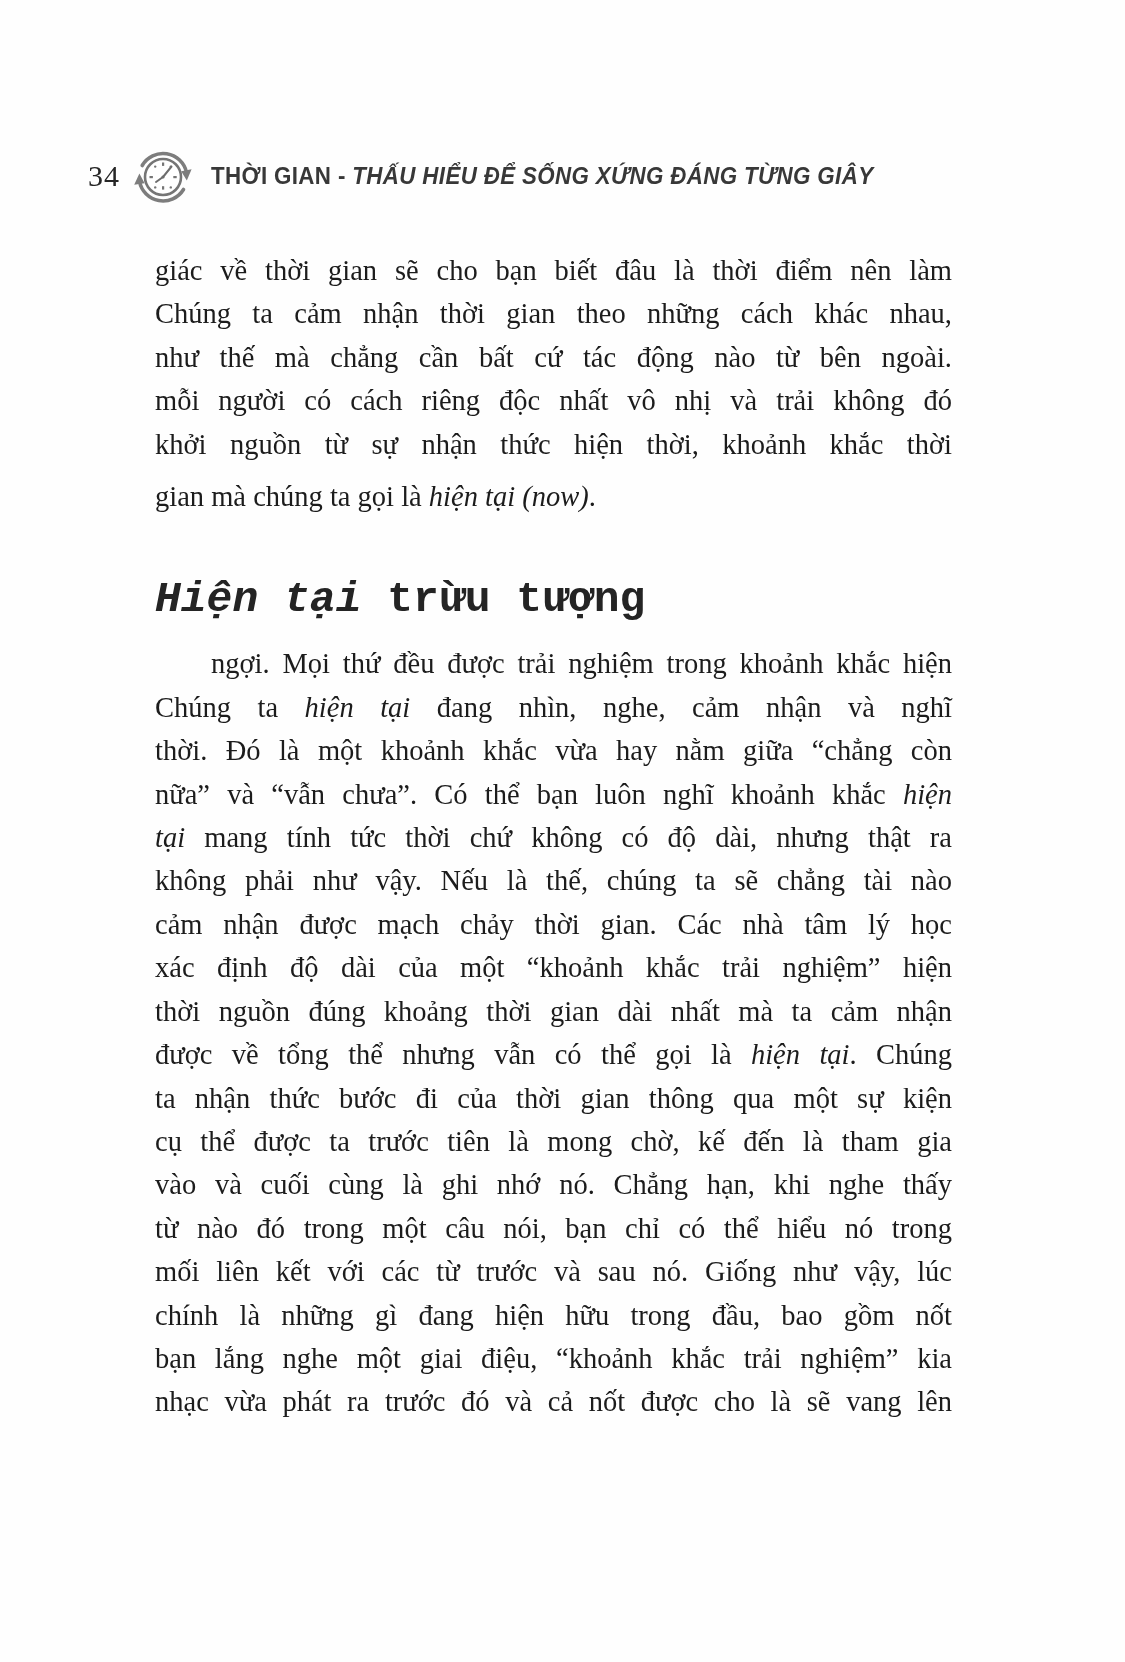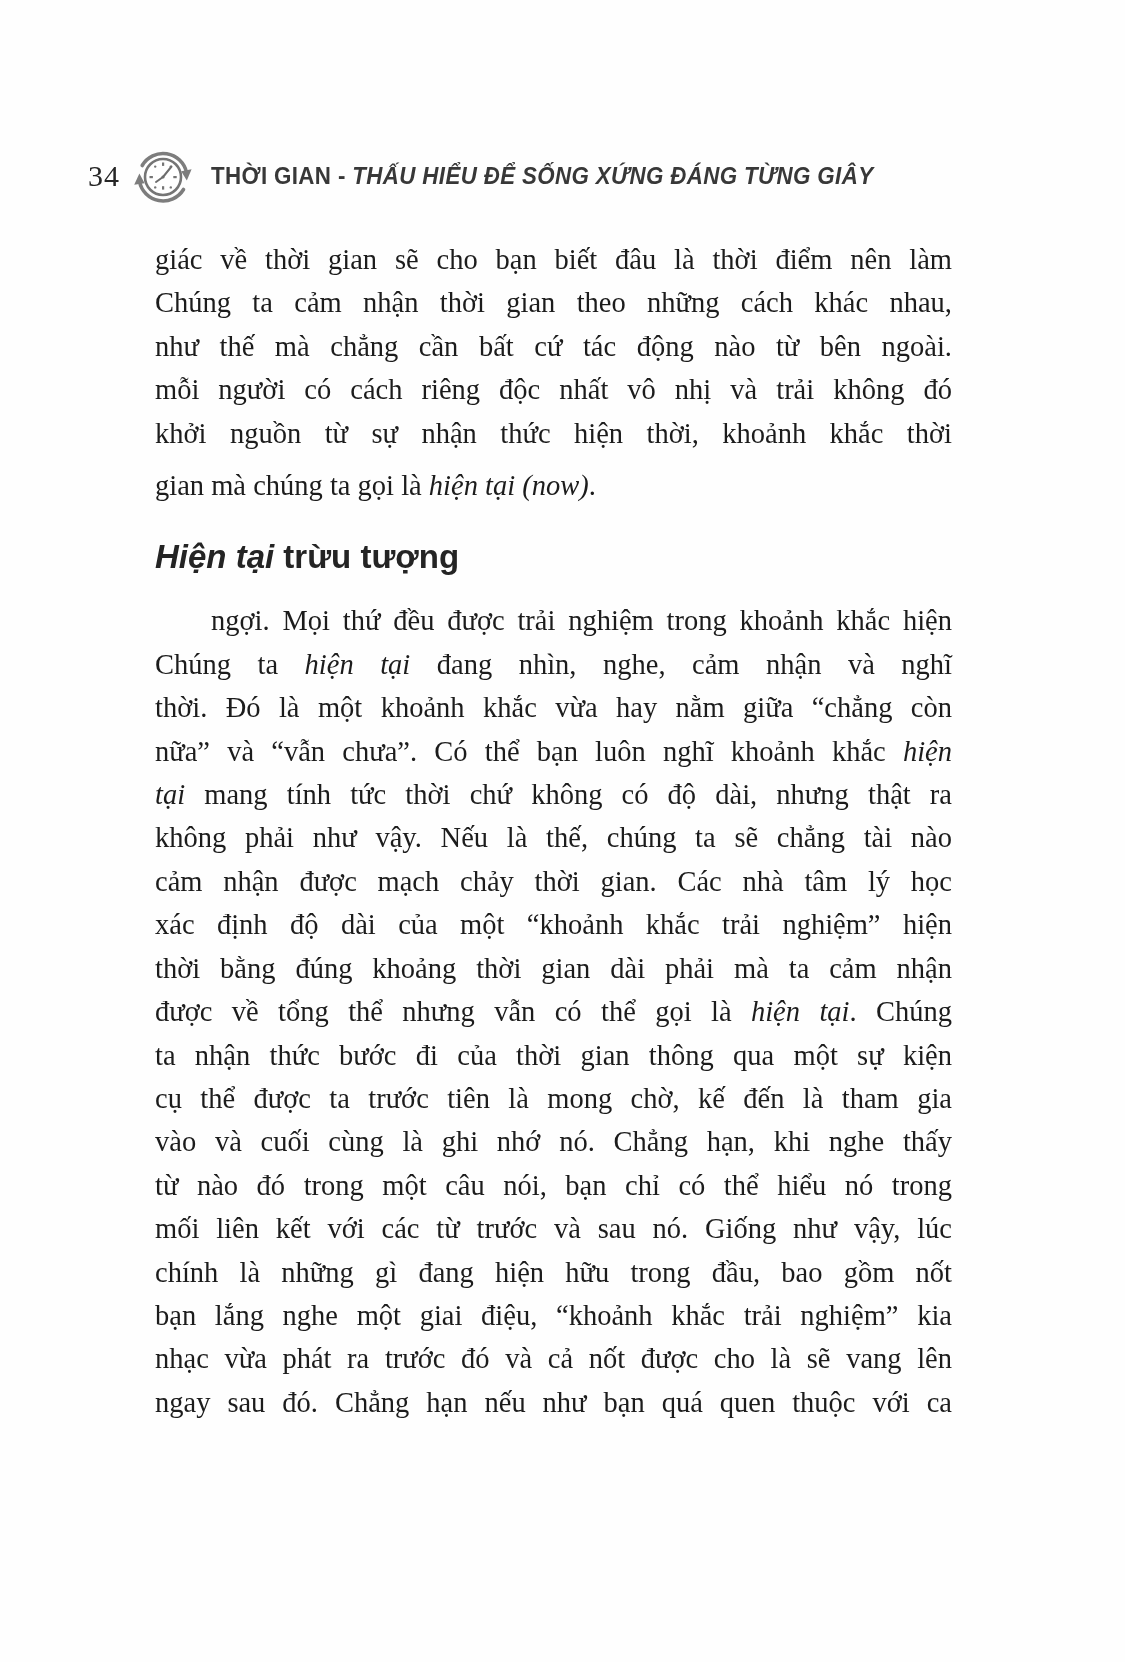--- a/index.html
+++ b/index.html
@@ -44,37 +44,37 @@
     color: #383838;
     letter-spacing: 0.4px;
     transform: scaleX(0.93);
     transform-origin: left center;
   }
   .running-title .title-italic { font-style: italic; }
   
   .content {
     position: absolute;
     left: 155px;
-    top: 238px;
+    top: 249px;
     width: 797px;
     color: #1c1c1c;
     font-size: 28.5px;
   }
   .para .line {
     line-height: 43.4px;
     text-align: justify;
     text-align-last: justify;
   }
   .para .line.line-left { text-align-last: left; margin-top: 9px; }
   .para .line .it { font-style: italic; }
   .section-heading {
-    margin: 30px 0 0 0;
-    font-family: Liberation Sans, sans-serif;
+    margin: 62px 0 0 0;
+    font-family: Liberation Mono, monospace;
     font-weight: 700;
-    font-size: 33px;
+    font-size: 43px;
     line-height: 40px;
     color: #242424;
   }
   .section-heading .heading-italic { font-style: italic; }
   #para2 { margin-top: 22px; }
   #para2 .line:first-child { text-indent: 56px; }
 </style>
 </head>
 <body>
 
@@ -136,27 +136,26 @@
 
     <div class="para" id="para2">
         <div class="line"><span>ngợi. Mọi thứ đều được trải nghiệm trong khoảnh khắc hiện</span></div>
         <div class="line"><span>Chúng ta </span><span class="it">hiện tại</span><span> đang nhìn, nghe, cảm nhận và nghĩ</span></div>
         <div class="line"><span>thời. Đó là một khoảnh khắc vừa hay nằm giữa “chẳng còn</span></div>
         <div class="line"><span>nữa” và “vẫn chưa”. Có thể bạn luôn nghĩ khoảnh khắc </span><span class="it">hiện</span></div>
         <div class="line"><span class="it">tại</span><span> mang tính tức thời chứ không có độ dài, nhưng thật ra</span></div>
         <div class="line"><span>không phải như vậy. Nếu là thế, chúng ta sẽ chẳng tài nào</span></div>
         <div class="line"><span>cảm nhận được mạch chảy thời gian. Các nhà tâm lý học</span></div>
         <div class="line"><span>xác định độ dài của một “khoảnh khắc trải nghiệm” hiện</span></div>
-        <div class="line"><span>thời bằng đúng khoảng thời gian dài phải mà ta cảm nhận</span></div>
+        <div class="line"><span>thời nguồn đúng khoảng thời gian dài nhất mà ta cảm nhận</span></div>
         <div class="line"><span>được về tổng thể nhưng vẫn có thể gọi là </span><span class="it">hiện tại</span><span>. Chúng</span></div>
         <div class="line"><span>ta nhận thức bước đi của thời gian thông qua một sự kiện</span></div>
         <div class="line"><span>cụ thể được ta trước tiên là mong chờ, kế đến là tham gia</span></div>
         <div class="line"><span>vào và cuối cùng là ghi nhớ nó. Chẳng hạn, khi nghe thấy</span></div>
         <div class="line"><span>từ nào đó trong một câu nói, bạn chỉ có thể hiểu nó trong</span></div>
         <div class="line"><span>mối liên kết với các từ trước và sau nó. Giống như vậy, lúc</span></div>
         <div class="line"><span>chính là những gì đang hiện hữu trong đầu, bao gồm nốt</span></div>
         <div class="line"><span>bạn lắng nghe một giai điệu, “khoảnh khắc trải nghiệm” kia</span></div>
         <div class="line"><span>nhạc vừa phát ra trước đó và cả nốt được cho là sẽ vang lên</span></div>
-        <div class="line"><span>ngay sau đó. Chẳng hạn nếu như bạn quá quen thuộc với ca</span></div>
       </div>
 
   </div>
 </div>
 
 </body></html>

